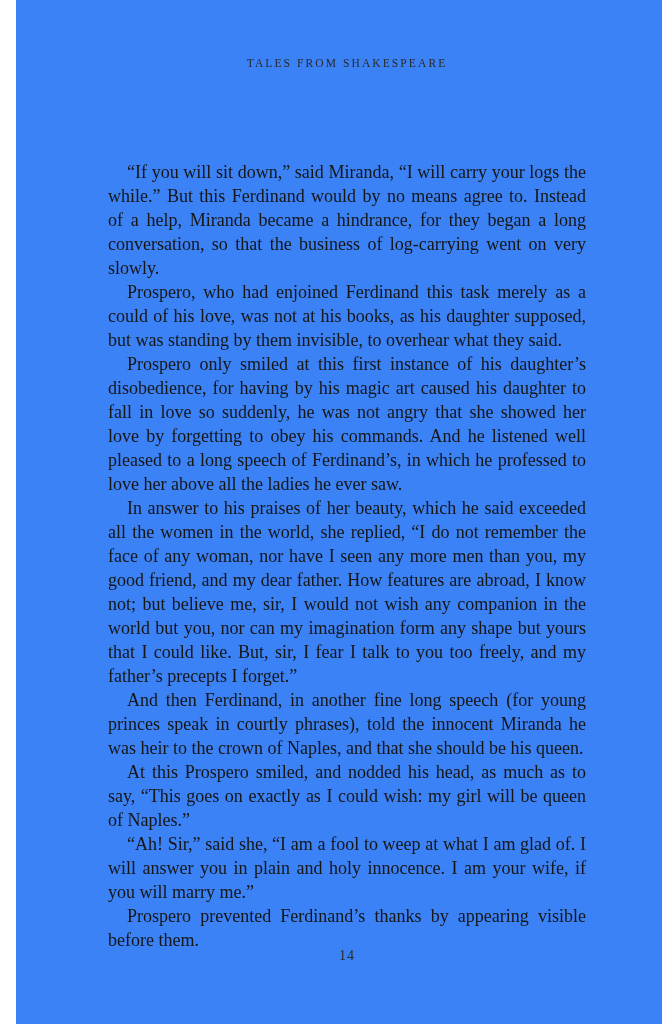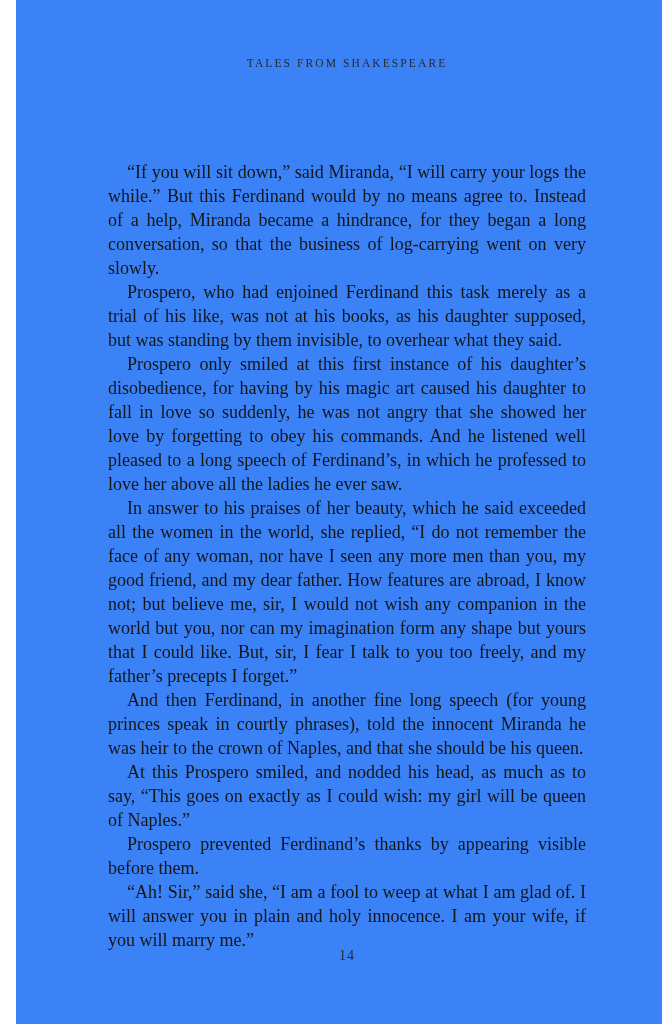--- a/index.html
+++ b/index.html
@@ -79,24 +79,24 @@
 </style>
 </head>
 <body>
 
 <div class="page">
 
   <div class="running-head">Tales from Shakespeare</div>
 
   <div class="text-block">
       <p>“If you will sit down,” said Miranda, “I will carry your logs the while.” But this Ferdinand would by no means agree to. Instead of a help, Miranda became a hindrance, for they began a long conversation, so that the business of log-carrying went on very slowly.</p>
-      <p>Prospero, who had enjoined Ferdinand this task merely as a trial of his like, was not at his books, as his daughter supposed, but was standing by them invisible, to overhear what they said.</p>
+      <p>Prospero, who had enjoined Ferdinand this task merely as a could of his love, was not at his books, as his daughter supposed, but was standing by them invisible, to overhear what they said.</p>
       <p>Prospero only smiled at this first instance of his daughter’s disobedience, for having by his magic art caused his daughter to fall in love so suddenly, he was not angry that she showed her love by forgetting to obey his commands. And he listened well pleased to a long speech of Ferdinand’s, in which he professed to love her above all the ladies he ever saw.</p>
       <p>In answer to his praises of her beauty, which he said exceeded all the women in the world, she replied, “I do not remember the face of any woman, nor have I seen any more men than you, my good friend, and my dear father. How features are abroad, I know not; but believe me, sir, I would not wish any companion in the world but you, nor can my imagination form any shape but yours that I could like. But, sir, I fear I talk to you too freely, and my father’s precepts I forget.”</p>
       <p>And then Ferdinand, in another fine long speech (for young princes speak in courtly phrases), told the innocent Miranda he was heir to the crown of Naples, and that she should be his queen.</p>
       <p>At this Prospero smiled, and nodded his head, as much as to say, “This goes on exactly as I could wish: my girl will be queen of Naples.”</p>
+      <p>“Ah! Sir,” said she, “I am a fool to weep at what I am glad of. I will answer you in plain and holy innocence. I am your wife, if you will marry me.”</p>
       <p>Prospero prevented Ferdinand’s thanks by appearing visible before them.</p>
-      <p>“Ah! Sir,” said she, “I am a fool to weep at what I am glad of. I will answer you in plain and holy innocence. I am your wife, if you will marry me.”</p>
     </div>
 
   <div class="folio">14</div>
 
 </div>
 
 </body></html>

